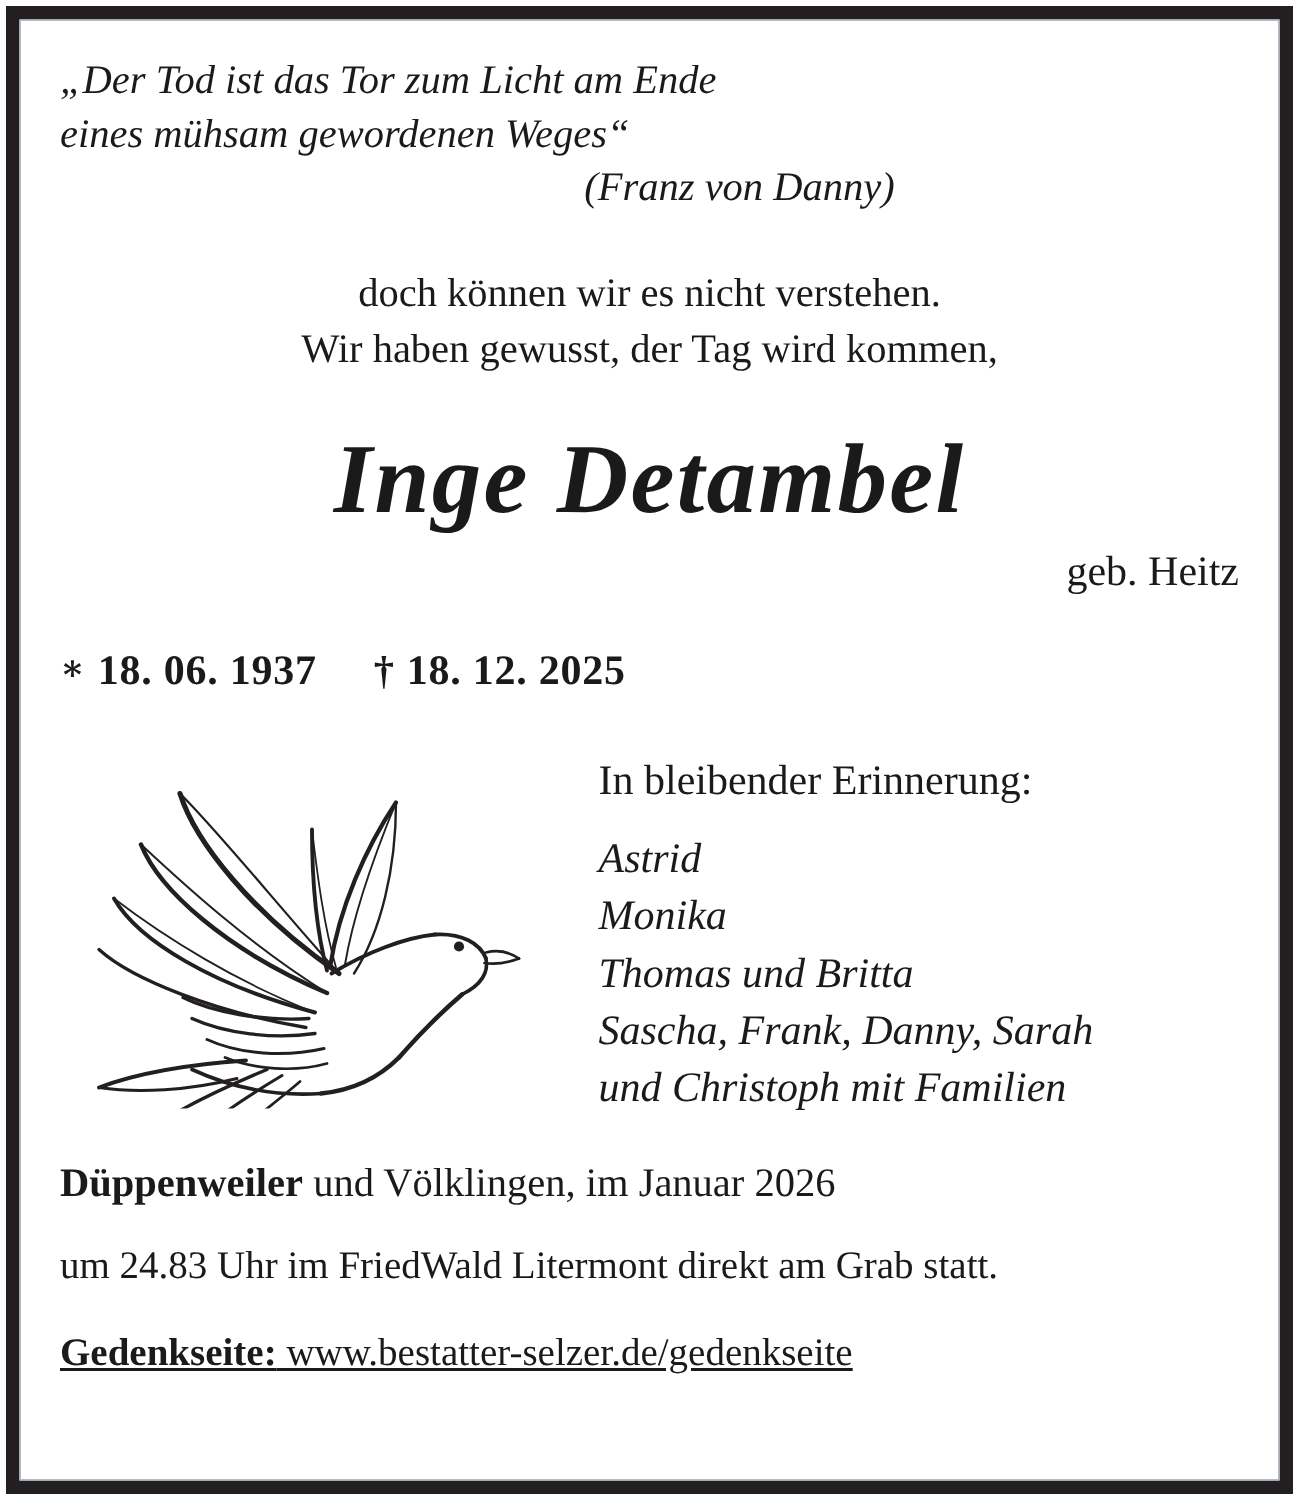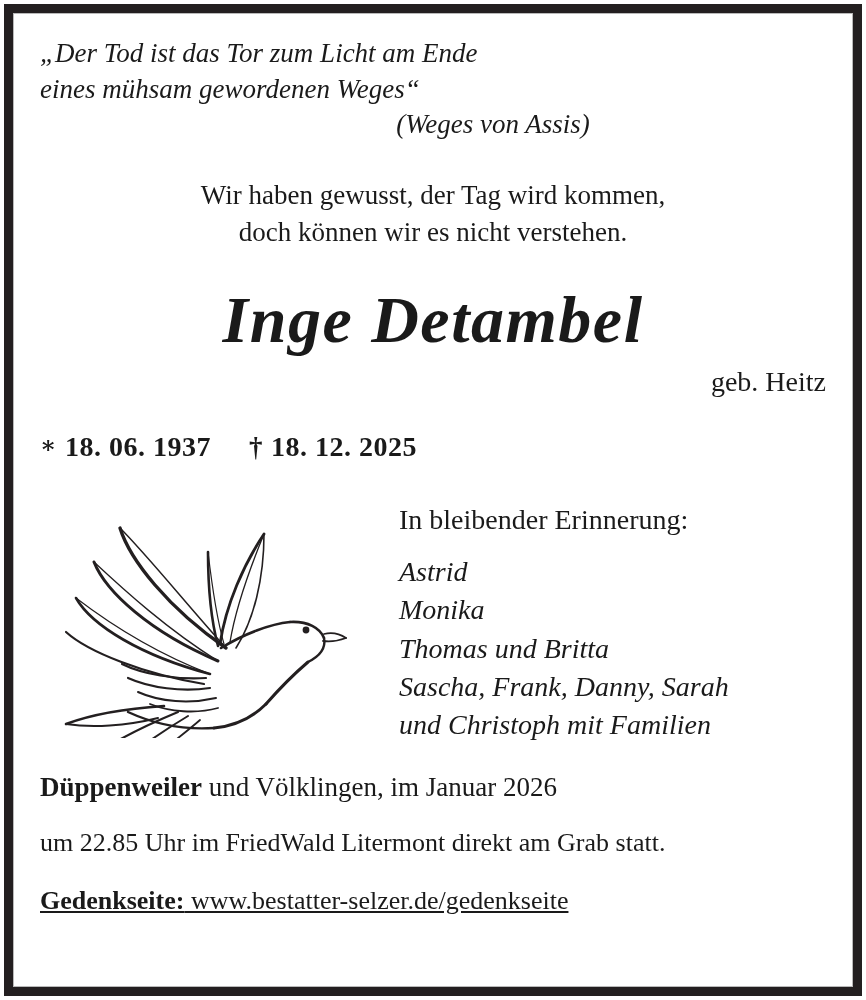--- a/index.html
+++ b/index.html
@@ -160,25 +160,25 @@
 <body>
 
 <div class="notice-frame">
   <div class="notice-inner">
     <div class="notice-body">
 
       <div class="quote-block">
         <div>„Der Tod ist das Tor zum Licht am Ende</div>
         <div>eines mühsam gewordenen Weges“</div>
       </div>
-      <div class="quote-attrib">(Weges von Assis)</div>
+      <div class="quote-attrib">(Franz von Danny)</div>
 
       <div class="verse-block">
+        <div>doch können wir es nicht verstehen.</div>
         <div>Wir haben gewusst, der Tag wird kommen,</div>
-        <div>doch können wir es nicht verstehen.</div>
       </div>
 
       <div class="deceased-name">Inge Detambel</div>
       <div class="deceased-maiden">geb. Heitz</div>
 
       <div class="dates-row">
         <span class="date-item"><span class="sym-born">∗</span><span>18. 06. 1937</span></span><span class="gap"></span><span class="date-item"><span class="sym-died">†</span><span>18. 12. 2025</span></span>
       </div>
 
       <div class="middle-area">
@@ -231,20 +231,20 @@
           <div class="mourner-line">Monika</div>
           <div class="mourner-line">Thomas und Britta</div>
           <div class="mourner-line">Sascha, Frank, Danny, Sarah</div>
           <div class="mourner-line">und Christoph mit Familien</div>
         </div>
       </div>
 
       <div class="place-line"><b>Düppenweiler</b><span> und Völklingen, im Januar 2026</span></div>
 
       <div class="service-block">
-        <div>um 22.85 Uhr im FriedWald Litermont direkt am Grab statt.</div>
+        <div>um 24.83 Uhr im FriedWald Litermont direkt am Grab statt.</div>
       </div>
 
       <div class="memorial-line"><b>Gedenkseite:</b><span> www.bestatter-selzer.de/gedenkseite</span></div>
 
     </div>
   </div>
 </div>
 
 </body></html>

